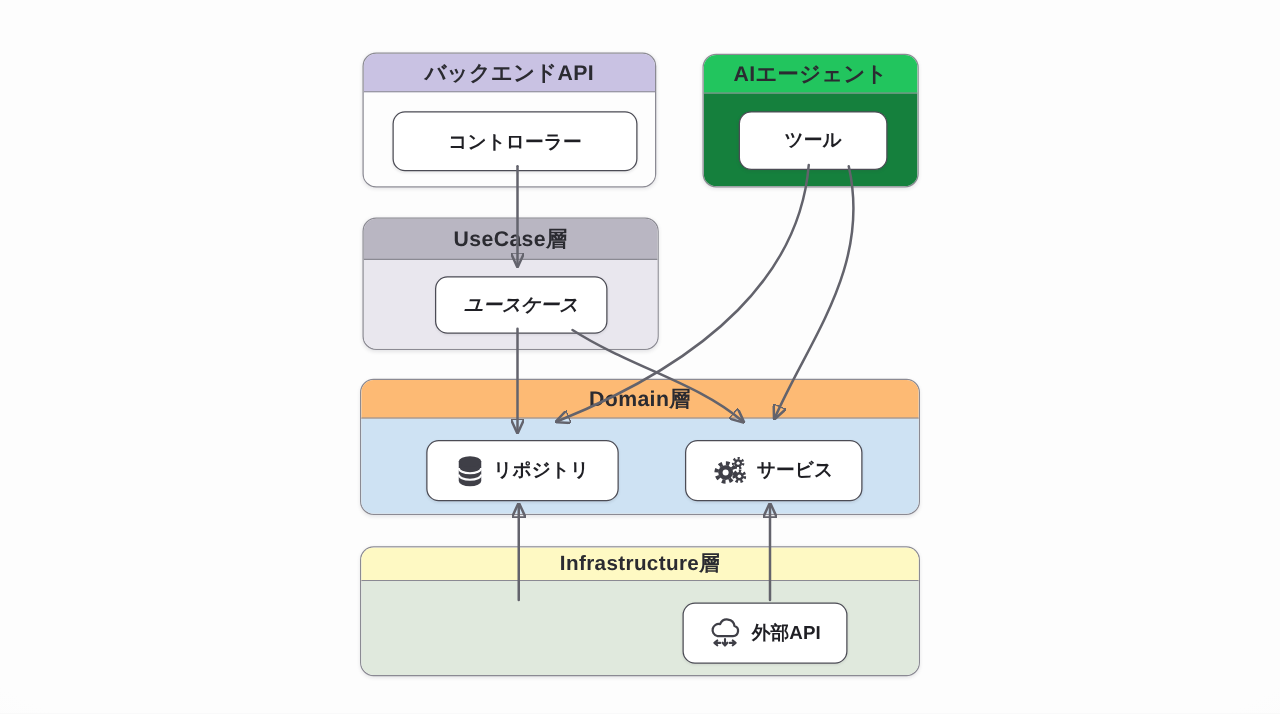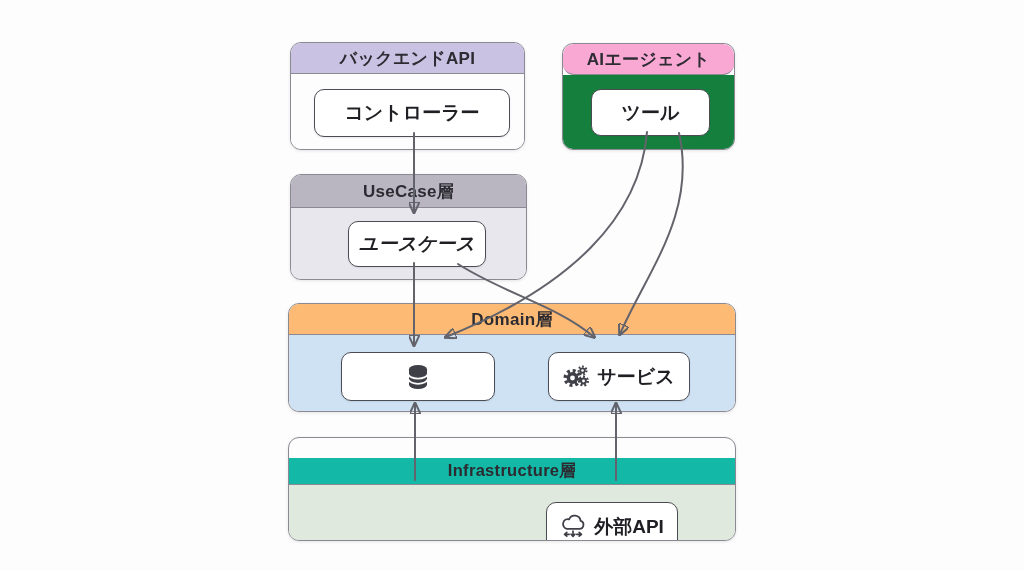--- a/index.html
+++ b/index.html
@@ -15,21 +15,21 @@
   }
   .group-header{
     flex:0 0 auto;display:flex;align-items:center;justify-content:center;
     border-bottom:1.6px solid #8b8a93;
     font-size:17px;font-weight:600;color:#2b2b31;letter-spacing:.3px;
   }
   .group-body{position:relative;flex:1 1 auto;}
   .node{
     position:absolute;background:#ffffff;border:1.8px solid #4c4c55;border-radius:10px;
     display:flex;align-items:center;justify-content:center;gap:8px;
-    font-size:19px;font-weight:600;color:#1f1f24;
+    font-size:15px;font-weight:600;color:#1f1f24;
     box-shadow:0 1px 2px rgba(60,60,70,.10);
   }
   .node .icon{display:flex;align-items:center;justify-content:center;}
 
   
   #g-backend-api{left:290px;top:42px;width:233px;height:106px}
   #g-backend-api .group-header{height:30px}
   #n-controller{left:23px;top:15px;width:194px;height:46px}
 
   #g-ai-agent{left:562px;top:43px;width:171px;height:105px}
@@ -63,21 +63,21 @@
       <span>バックエンドAPI</span>
     </div>
     <div class="group-body" style="background: rgb(253, 253, 253);">
       <div class="node" id="n-controller">
         <span>コントローラー</span>
       </div>
     </div>
   </div>
 
   <div class="group" id="g-ai-agent">
-    <div class="group-header" style="background: #f9a8d4; border-radius: 11px;">
+    <div class="group-header" style="background: #22c55e;">
       <span>AIエージェント</span>
     </div>
     <div class="group-body" style="background: #15803d;">
       <div class="node" id="n-tool">
         <span>ツール</span>
       </div>
     </div>
   </div>
 
   <div class="group" id="g-usecase-layer">
@@ -97,20 +97,21 @@
     </div>
     <div class="group-body" style="background: rgb(206, 226, 243);">
       <div class="node" id="n-repository">
         <span class="icon">
           <svg width="22" height="26" viewBox="0 0 22 26" aria-hidden="true">
             <path d="M2 5.2 V20.8 a9 4.2 0 0 0 18 0 V5.2" fill="#3f3f47"></path>
             <ellipse cx="11" cy="5.2" rx="9" ry="4.2" fill="#3f3f47"></ellipse>
             <path d="M2 10.4 a9 4.2 0 0 0 18 0 M2 15.6 a9 4.2 0 0 0 18 0" stroke="#fbfbfc" stroke-width="1.7" fill="none"></path>
           </svg>
         </span>
+        <span>リポジトリ</span>
       </div>
       <div class="node" id="n-service">
         <span class="icon">
           <svg width="26" height="26" viewBox="0 0 26 26" aria-hidden="true">
             <circle cx="9.5" cy="14" r="7.3" fill="none" stroke="#3f3f47" stroke-width="3.4" stroke-dasharray="2.9 2.83"></circle>
             <circle cx="9.5" cy="14" r="5.9" fill="#3f3f47"></circle>
             <circle cx="9.5" cy="14" r="2.4" fill="#ffffff"></circle>
             <circle cx="19.5" cy="6.5" r="3.9" fill="none" stroke="#3f3f47" stroke-width="2.2" stroke-dasharray="1.7 1.8"></circle>
             <circle cx="19.5" cy="6.5" r="3.1" fill="#3f3f47"></circle>
             <circle cx="19.5" cy="6.5" r="1.3" fill="#ffffff"></circle>
@@ -118,21 +119,21 @@
             <circle cx="20.5" cy="17" r="3.4" fill="#3f3f47"></circle>
             <circle cx="20.5" cy="17" r="1.45" fill="#ffffff"></circle>
           </svg>
         </span>
         <span>サービス</span>
       </div>
     </div>
   </div>
 
   <div class="group" id="g-infrastructure-layer">
-    <div class="group-header" style="background: #14b8a6; margin-top: 20px;">
+    <div class="group-header" style="background: #fef9c3;">
       <span>Infrastructure層</span>
     </div>
     <div class="group-body" style="background: rgb(224, 233, 221);">
       <div class="node" id="n-external-api">
         <span class="icon">
           <svg width="26" height="25" viewBox="0 0 26 25" aria-hidden="true">
             <path d="M6.8 14.8 h12.6 a4.1 4.1 0 0 0 1.2-8 A6 6 0 0 0 9.1 5.3 A4.6 4.6 0 0 0 6.8 14.8 z" fill="none" stroke="#3f3f47" stroke-width="1.8" stroke-linejoin="round" stroke-linecap="round"></path>
             <path d="M9.2 20.3 H4.8 M6.8 18.4 L4.5 20.3 L6.8 22.2" fill="none" stroke="#3f3f47" stroke-width="1.7" stroke-linecap="round" stroke-linejoin="round"></path>
             <path d="M13 17.2 V22 M11.1 20.2 L13 22.4 L14.9 20.2" fill="none" stroke="#3f3f47" stroke-width="1.7" stroke-linecap="round" stroke-linejoin="round"></path>
             <path d="M16.8 20.3 H21.2 M19.2 18.4 L21.5 20.3 L19.2 22.2" fill="none" stroke="#3f3f47" stroke-width="1.7" stroke-linecap="round" stroke-linejoin="round"></path>

